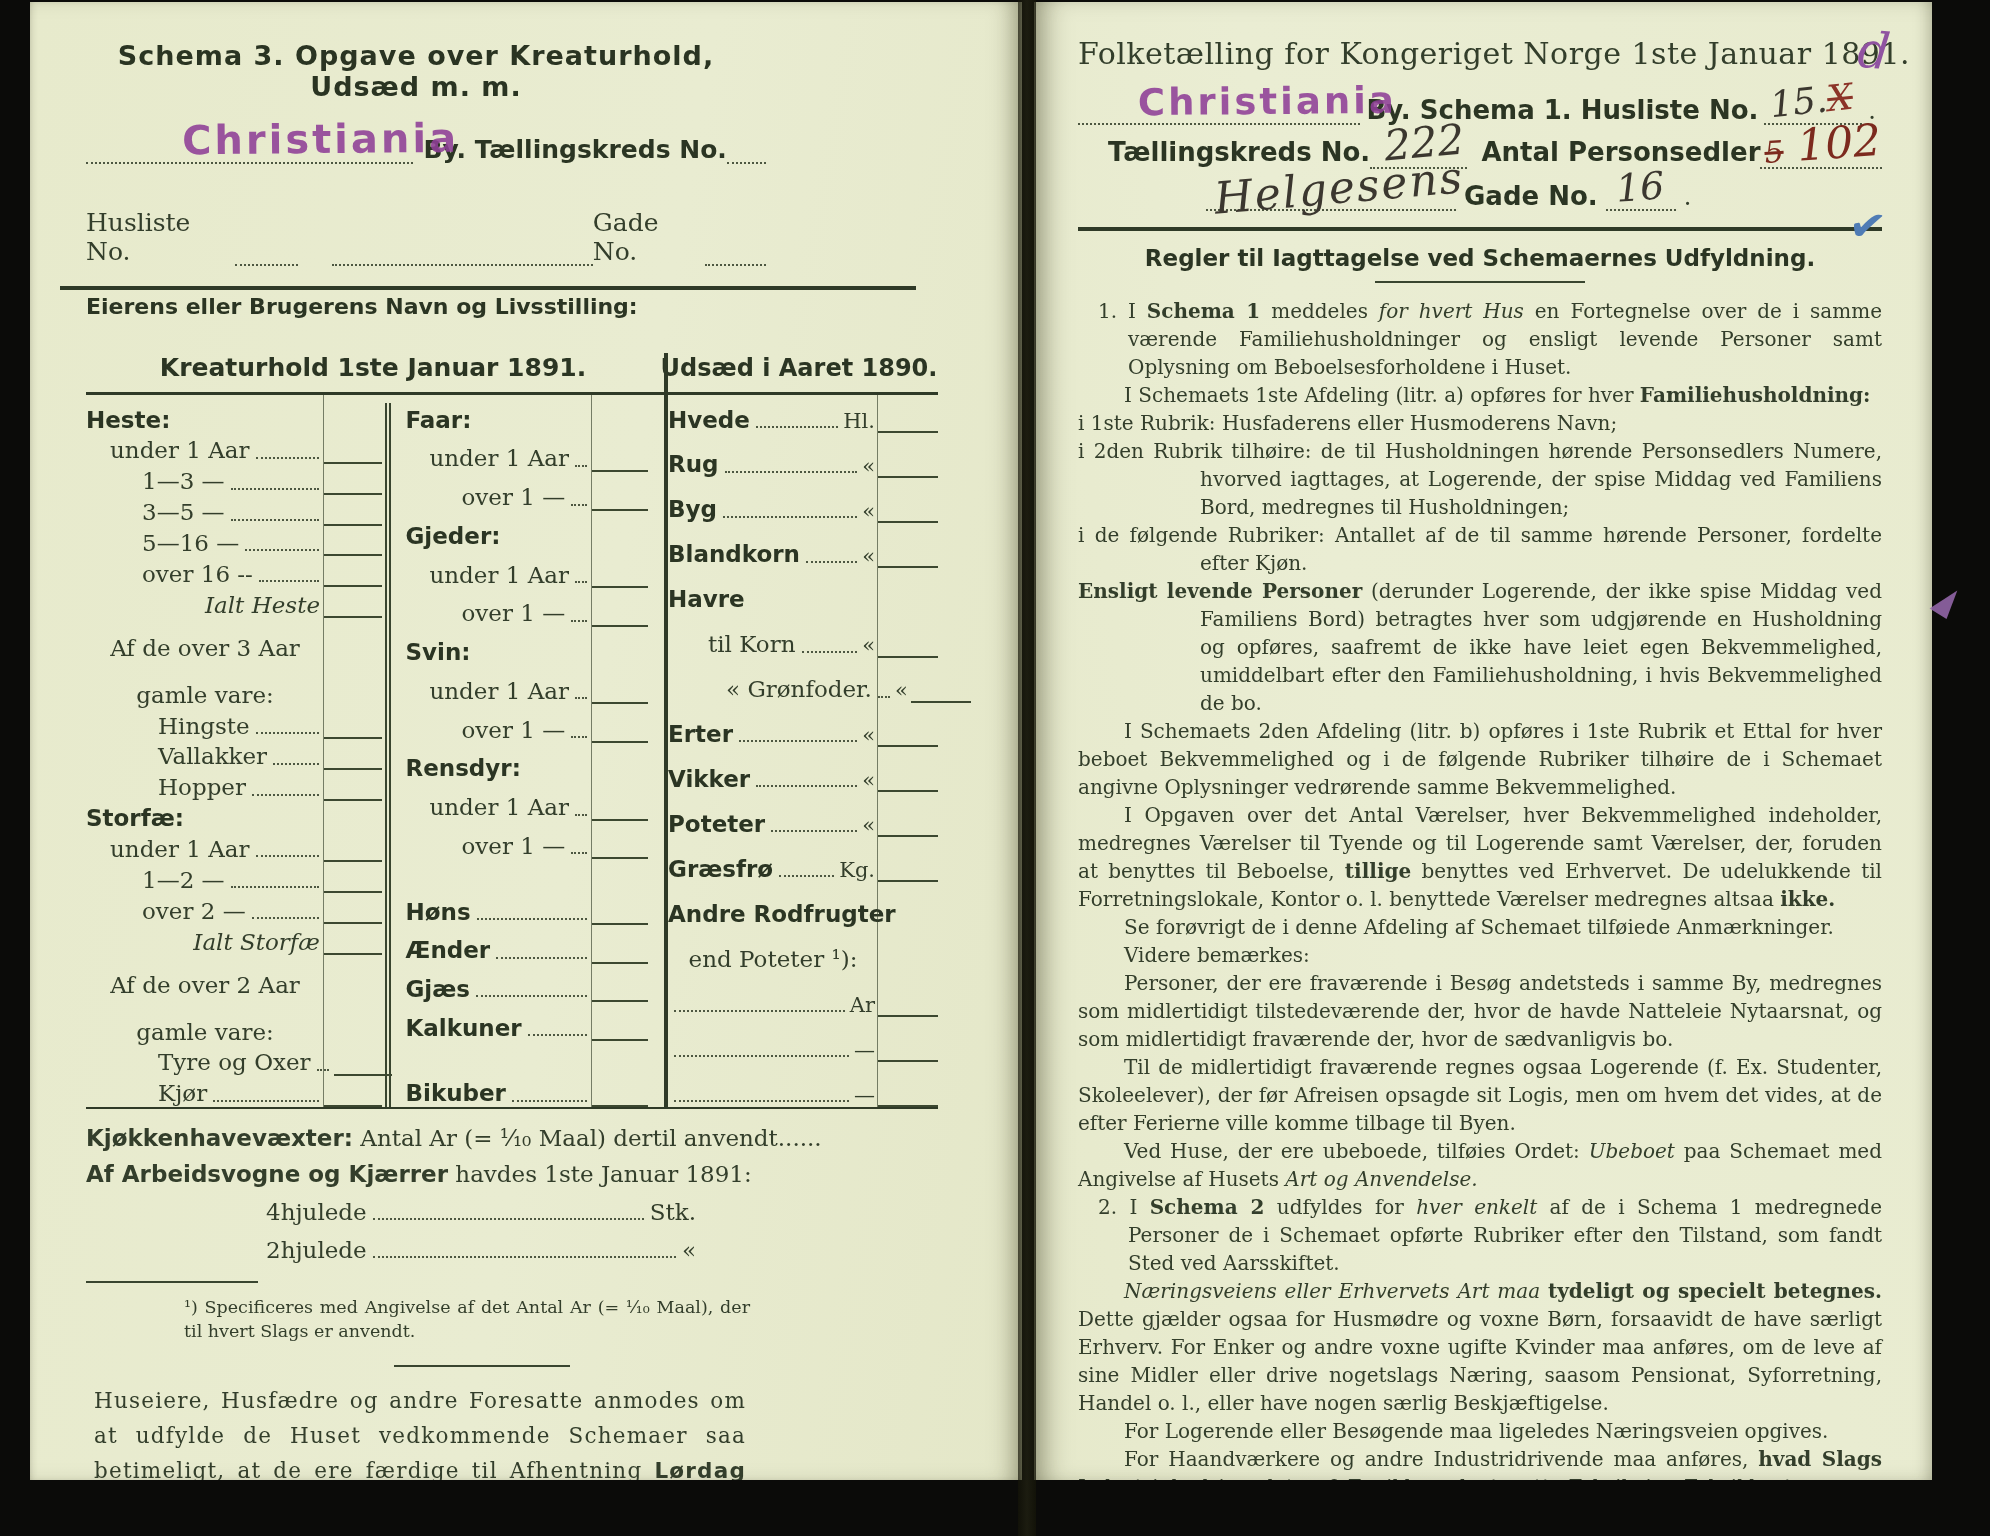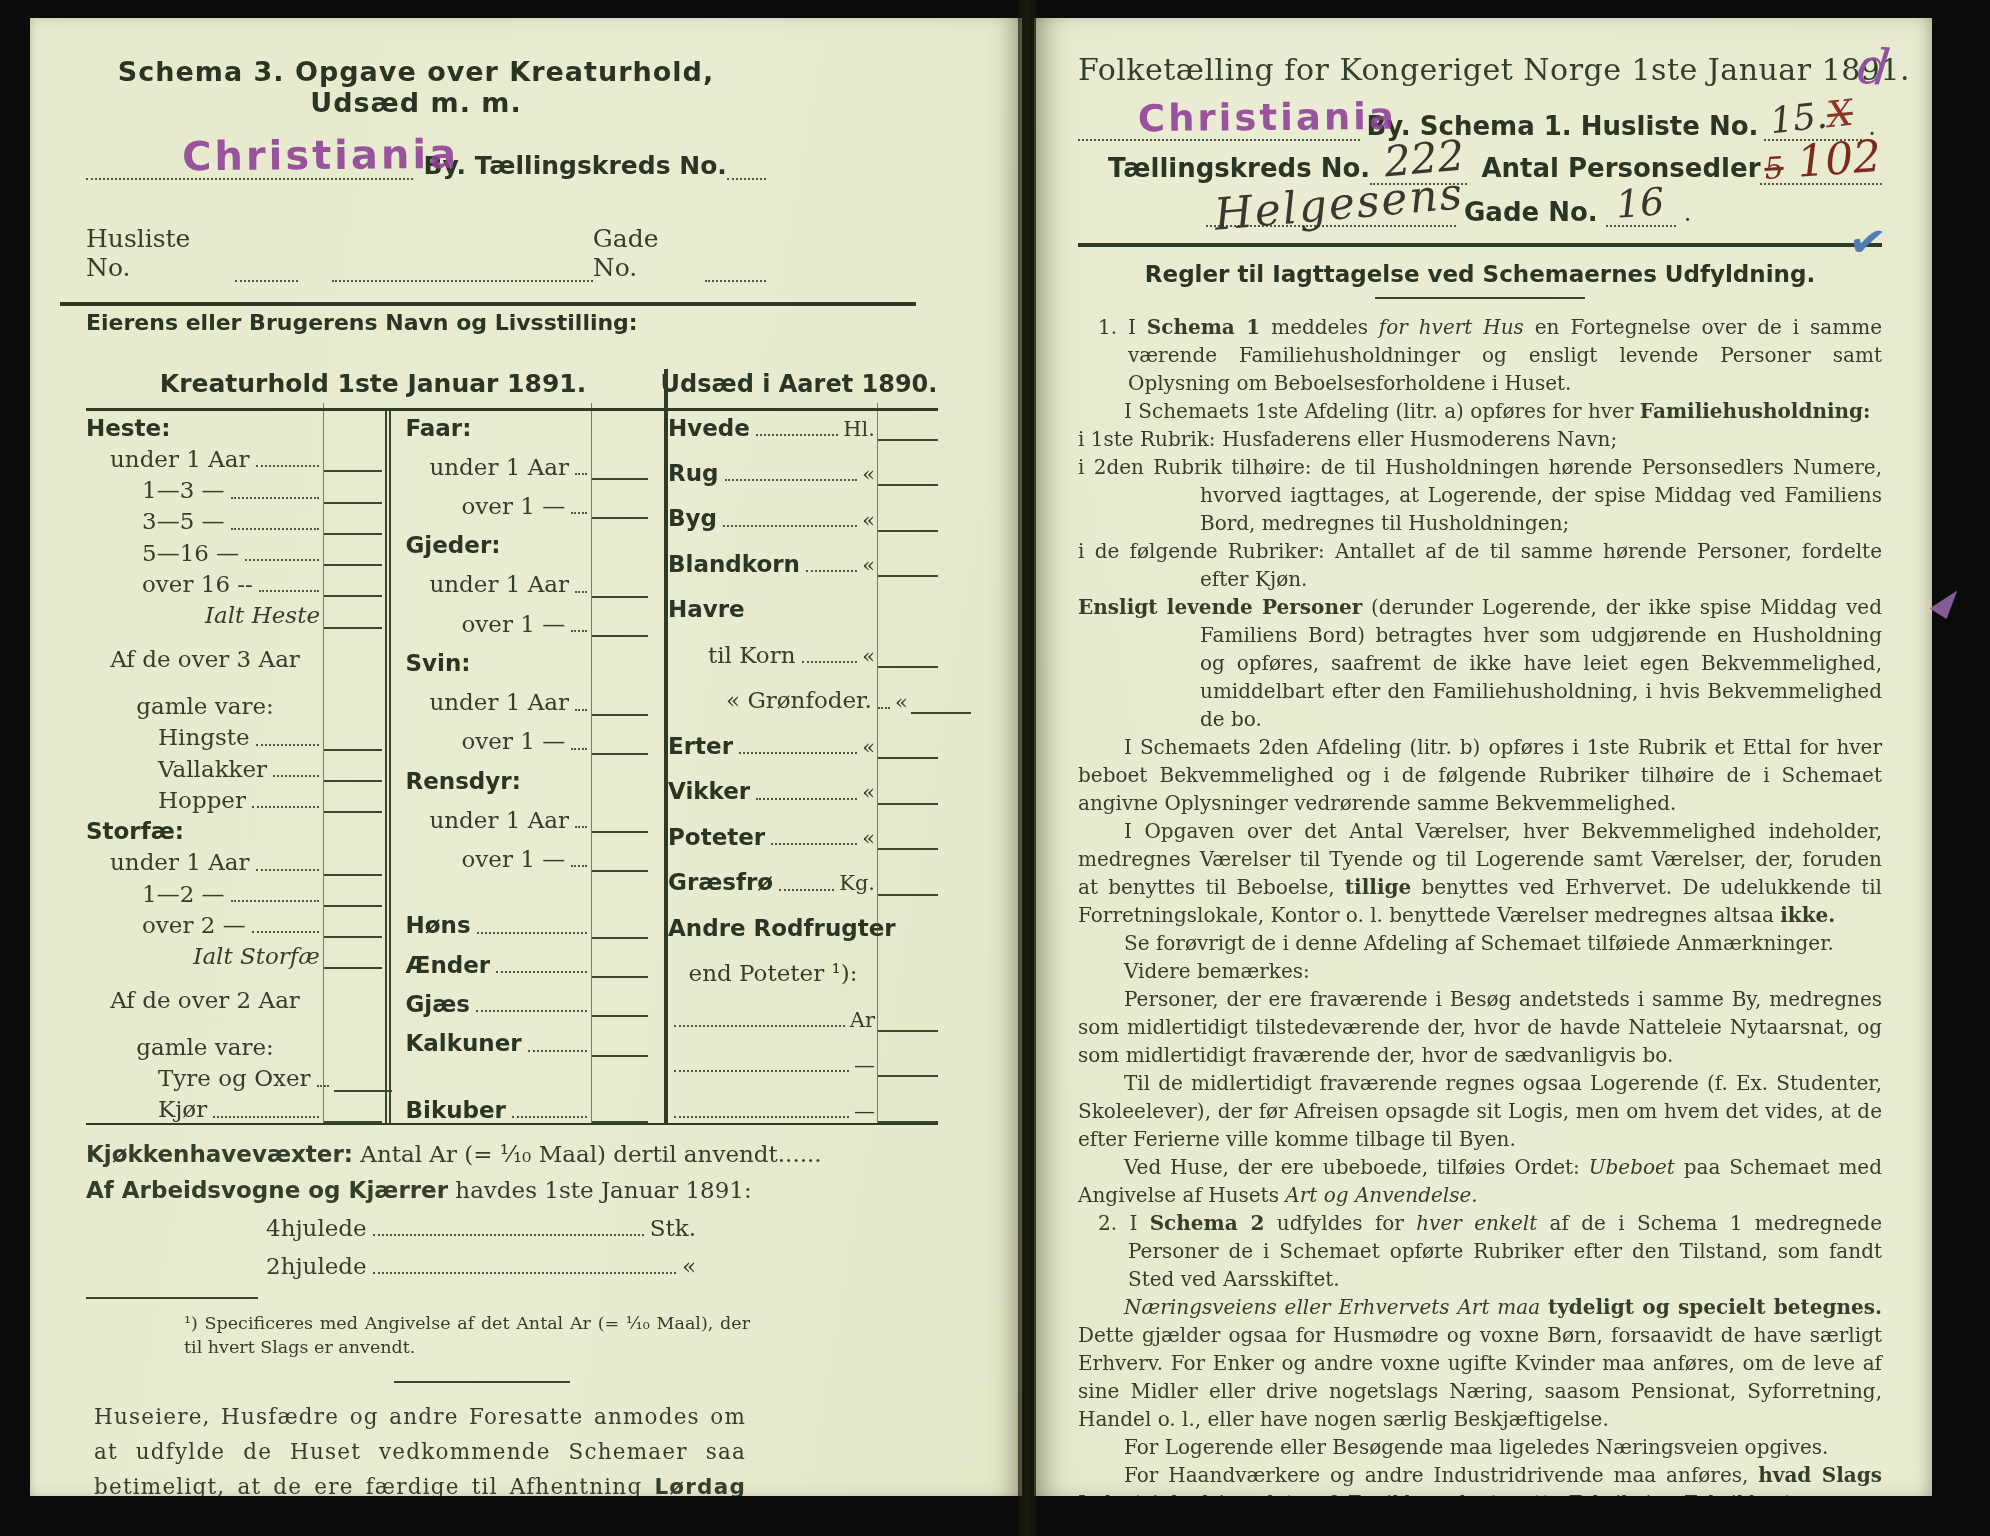--- a/index.html
+++ b/index.html
@@ -1,18 +1,18 @@
 <!DOCTYPE html>
 <html><head>
 <meta charset="utf-8">
 <style>
   html,body{margin:0;padding:0;background:#0b0b09;}
   .stage{position:relative;width:1990px;height:1536px;background:#0b0b09;overflow:hidden;
          font-family:"DejaVu Serif",serif;color:#333e2b;}
-  .page{position:absolute;top:18px;height:1478px;overflow:hidden;}
+  .page{position:absolute;top:2px;height:1478px;overflow:hidden;}
   .page-left{left:30px;width:992px;background:linear-gradient(100deg,#e7eacc 0%,#e9ecd1 55%,#e4e7c8 100%);
              box-shadow:inset -20px 0 26px -14px rgba(45,45,18,.5), inset 4px 0 10px -6px rgba(40,40,20,.4);}
   .page-right{left:1034px;width:898px;background:linear-gradient(80deg,#e6e9cb 0%,#eaedd3 40%,#e8ebcf 100%);
              box-shadow:inset 22px 0 30px -16px rgba(45,45,18,.55), inset -12px 0 16px -10px rgba(50,50,25,.35);}
   .seam{position:absolute;left:1018px;top:0;width:18px;height:100%;background:linear-gradient(90deg,rgba(20,20,8,.7),rgba(60,60,30,.35),rgba(20,20,8,.8));}
   .inner{position:absolute;}
   .lp-inner{inset:38px 60px 24px 56px;}
   .rp-inner{inset:34px 50px 24px 44px;}
   .sansb{font-family:"DejaVu Sans",sans-serif;font-weight:bold;color:#2b3523;}
   .dotl{display:inline-block;border-bottom:2.5px dotted #4d5741;position:relative;vertical-align:baseline;}
@@ -33,21 +33,21 @@
   .rule-thick{height:4px;background:#2f3a27;}
   .lp-rule1{margin-top:20px;width:856px;margin-left:-26px;}
   .lp-owner{margin-top:4px;font-size:22px;}
 
   
   .tbl{margin-top:34px;width:852px;position:relative;}
   .tbl-head{display:flex;align-items:flex-end;border-bottom:3px solid #2f3a27;padding-bottom:10px;}
   .th-left{width:574px;text-align:center;font-size:25px;}
   .th-right{flex:1;text-align:center;font-size:24px;}
   .big-vline{position:absolute;left:578px;top:0;bottom:0;width:4px;background:#2f3a27;}
-  .tbl-body{display:flex;height:714px;border-bottom:2.5px solid #2f3a27;box-sizing:border-box;}
+  .tbl-body{display:flex;height:714px;border-bottom:2.5px solid #2f3a27;padding-top:8px;box-sizing:border-box;}
   .tcol{display:flex;flex-direction:column;justify-content:space-between;position:relative;}
   .tcol-a{width:296px;}
   .tcol-b{width:258px;margin-left:14px;}
   .tcol-c{width:270px;margin-left:20px;}
   .tcol::after{content:'';position:absolute;top:-8px;bottom:0;width:1.5px;background:rgba(55,66,44,.65);}
   .tcol-a::after{right:58px;}
   .tcol-b::after{right:56px;}
   .tcol-c::after{right:60px;}
   .vsep-double{width:7px;border-left:2px solid #39452f;border-right:2px solid #39452f;margin-left:3px;}
   .trow{display:flex;align-items:flex-end;min-height:30px;font-size:23px;line-height:1.15;}

